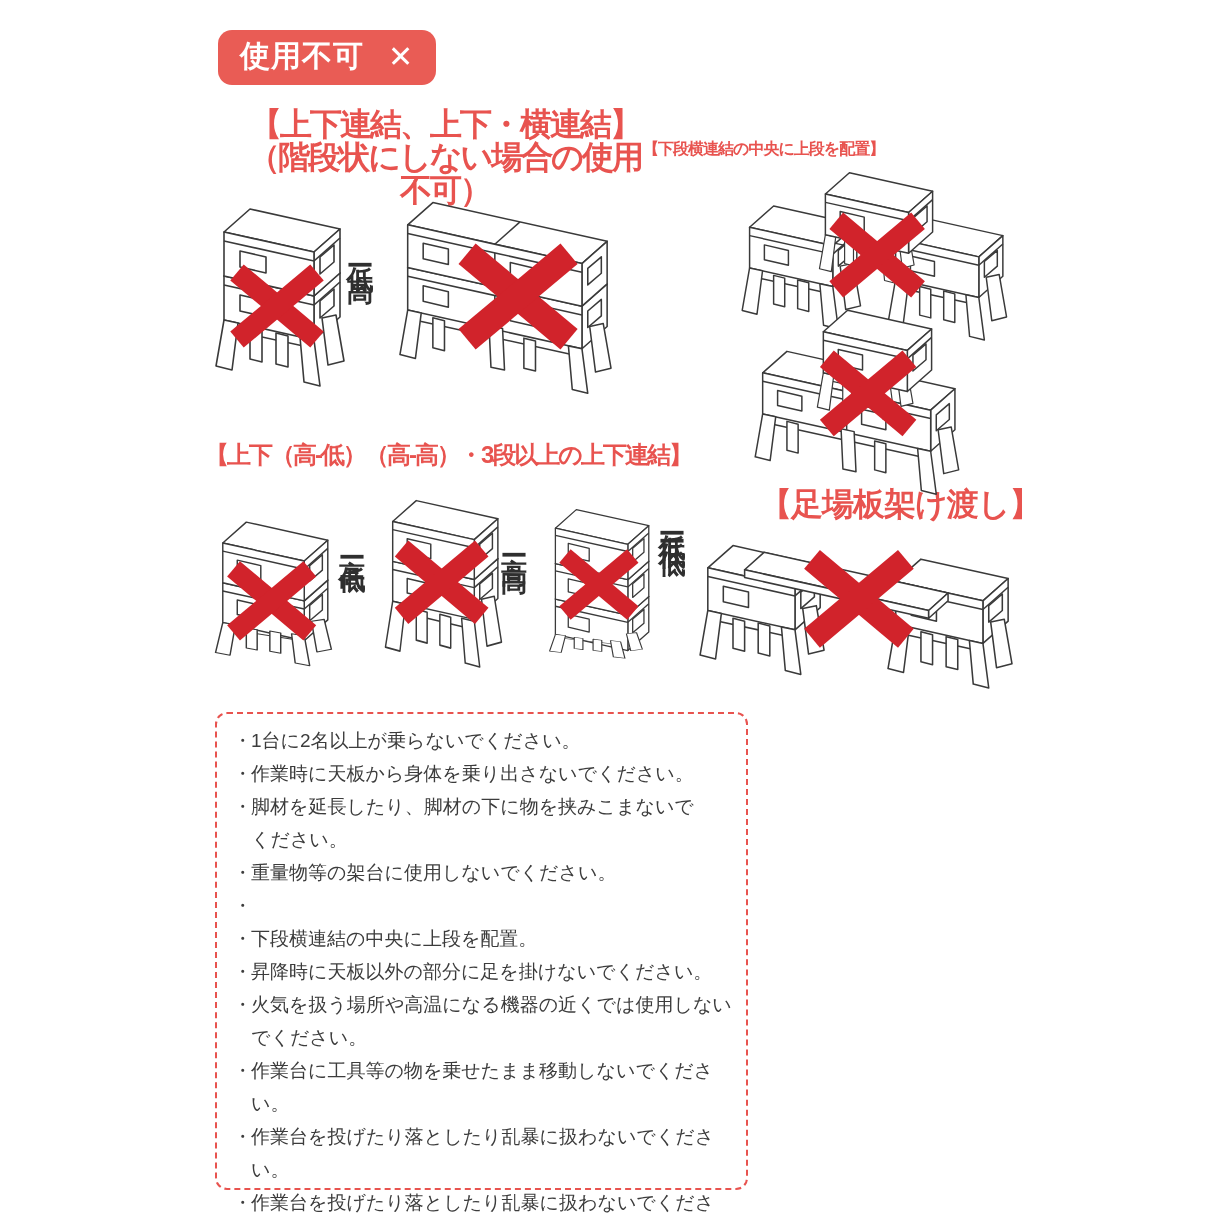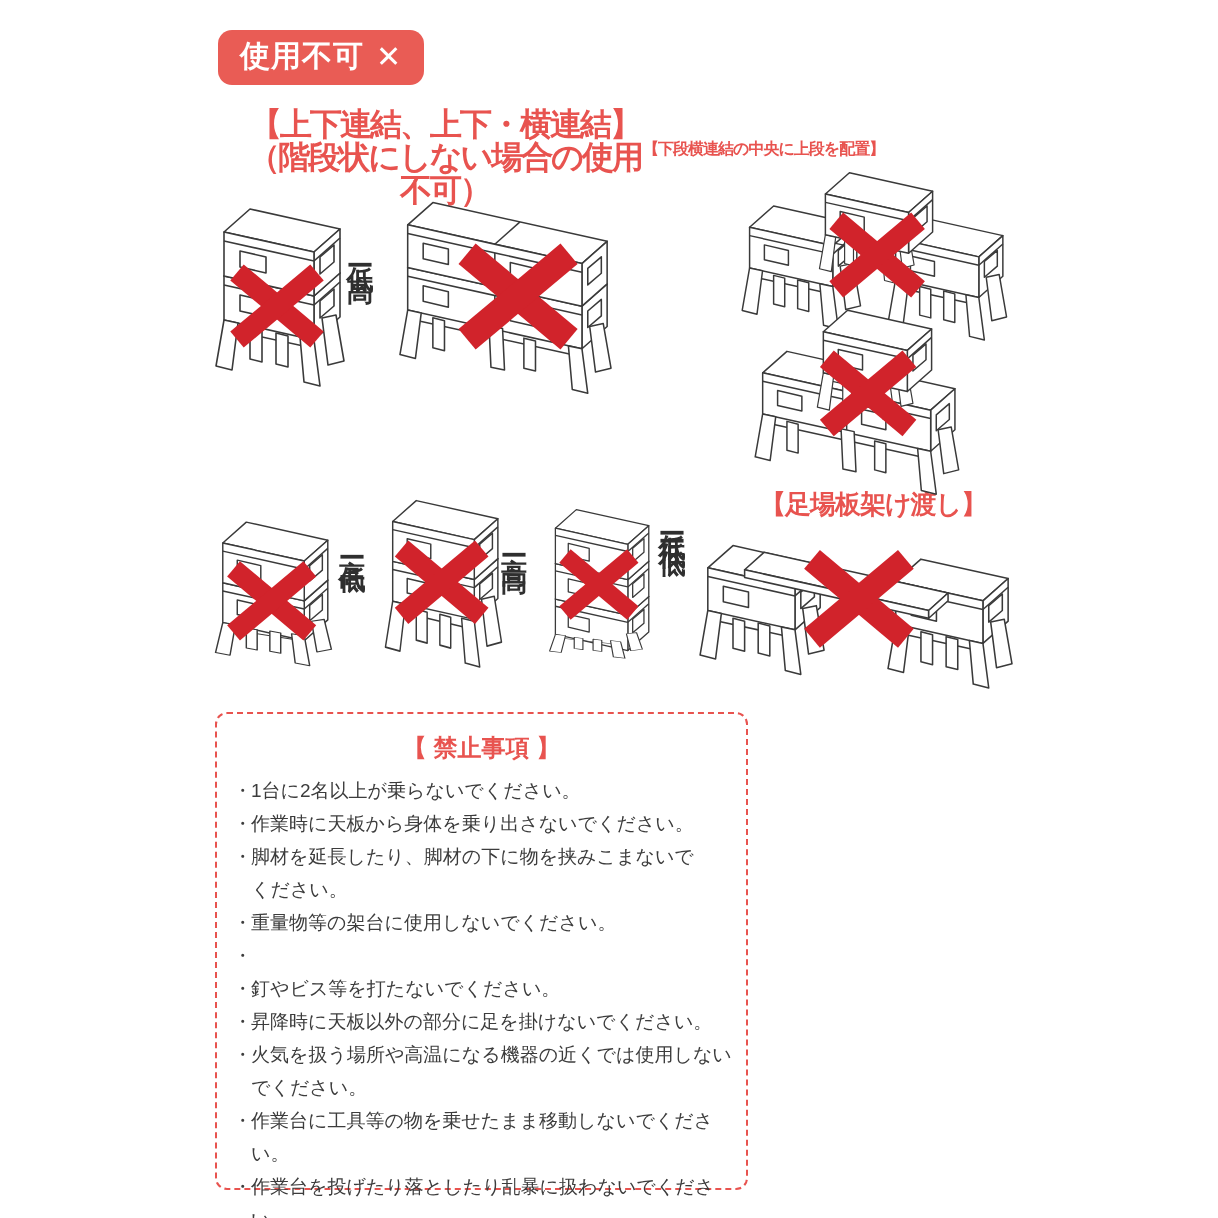--- a/index.html
+++ b/index.html
@@ -4,32 +4,32 @@
 <style>
   html,body { margin:0; padding:0; background:#fff; }
   #canvas {
     position:relative; width:1218px; height:1218px; background:#ffffff;
     font-family:"Liberation Sans","DejaVu Sans",sans-serif; overflow:hidden;
   }
   .abs { position:absolute; }
 
   
   .badge {
-    left:218px; top:30px; display:flex; align-items:center; gap:12px;
+    left:218px; top:30px; display:flex; align-items:center; gap:24px;
     background:#e95c55; color:#fff; font-weight:bold; font-size:30px;
     padding:6px 22px 8px 22px; border-radius:14px; letter-spacing:1px;
   }
   .badge .xg { font-size:30px; font-weight:bold; }
 
   
   .rh { color:#e8534f; font-weight:bold; letter-spacing:-2px; line-height:33px; }
   .h1 { left:240px; top:108px; width:410px; text-align:center; font-size:32px; }
   .h2 { left:643px; top:132px; font-size:16px; letter-spacing:-1px; }
   .h3 { left:205px; top:438px; font-size:24px; }
-  .h4 { left:760px; top:488px; font-size:26px; letter-spacing:-1px; }
+  .h4 { left:760px; top:488px; font-size:32px; letter-spacing:-1px; }
 
   
   .vlabel {
     writing-mode:vertical-rl; text-orientation:mixed;
     color:#2f2f2f; font-weight:bold; font-size:27px; letter-spacing:4px; line-height:1;
   }
 
   
   .pbox {
     left:215px; top:712px; width:533px; height:478px; box-sizing:border-box;
@@ -103,20 +103,21 @@
   <div class="abs badge">
     <span>使用不可</span>
     <span class="xg">✕</span>
   </div>
 
   <div class="abs rh h1">
     <div>【上下連結、上下・横連結】</div>
     <div>（階段状にしない場合の使用不可）</div>
   </div>
   <div class="abs rh h2">【下段横連結の中央に上段を配置】</div>
+  <div class="abs rh h3">【上下（高-低）（高-高）・3段以上の上下連結】</div>
   <div class="abs rh h4">【足場板架け渡し】</div>
 
   <svg class="abs diag" style="left:212px;top:198px" width="150" height="205" viewBox="0 0 150 205">
     <use href="#tier" transform="translate(12,78)"></use>
     <use href="#legs" transform="translate(12,122)"></use>
     <use href="#tier" transform="translate(12,34)"></use>
     <use href="#xm" transform="translate(65,108) scale(0.95)"></use>
   </svg>
   <div class="abs vlabel" style="left:346px;top:246px">低ー高</div>
 
@@ -177,21 +178,20 @@
     <use href="#legs" transform="translate(200,102)"></use>
     <g fill="#fff" stroke="#3a3a3a" stroke-width="1.6" stroke-linejoin="round">
       <polygon points="44,46 234,88 254,70 64,28"></polygon>
       <polygon points="44,46 234,88 234,96 44,54"></polygon>
       <polygon points="234,88 254,70 254,78 234,96"></polygon>
     </g>
     <use href="#xm" transform="translate(162,76) scale(1.15)"></use>
   </svg>
 
   <div class="abs pbox">
-    <div class="pbox-title">【 禁止事項 】</div>
     <ul class="plist">
 
         <li>
           <span class="bullet">・</span>
           <span class="txt">1台に2名以上が乗らないでください。</span>
         </li>
 
         <li>
           <span class="bullet">・</span>
           <span class="txt">作業時に天板から身体を乗り出さないでください。</span>
@@ -207,21 +207,21 @@
           <span class="bullet">・</span>
           <span class="txt">重量物等の架台に使用しないでください。</span>
         </li>
 
         <li>
           <span class="bullet">・</span>
         </li>
 
         <li>
           <span class="bullet">・</span>
-          <span class="txt">釘やビス等を打たないでください。</span>
+          <span class="txt">下段横連結の中央に上段を配置。</span>
         </li>
 
         <li>
           <span class="bullet">・</span>
           <span class="txt">昇降時に天板以外の部分に足を掛けないでください。</span>
         </li>
 
         <li>
           <span class="bullet">・</span>
           <span class="txt">火気を扱う場所や高温になる機器の近くでは使用しない

